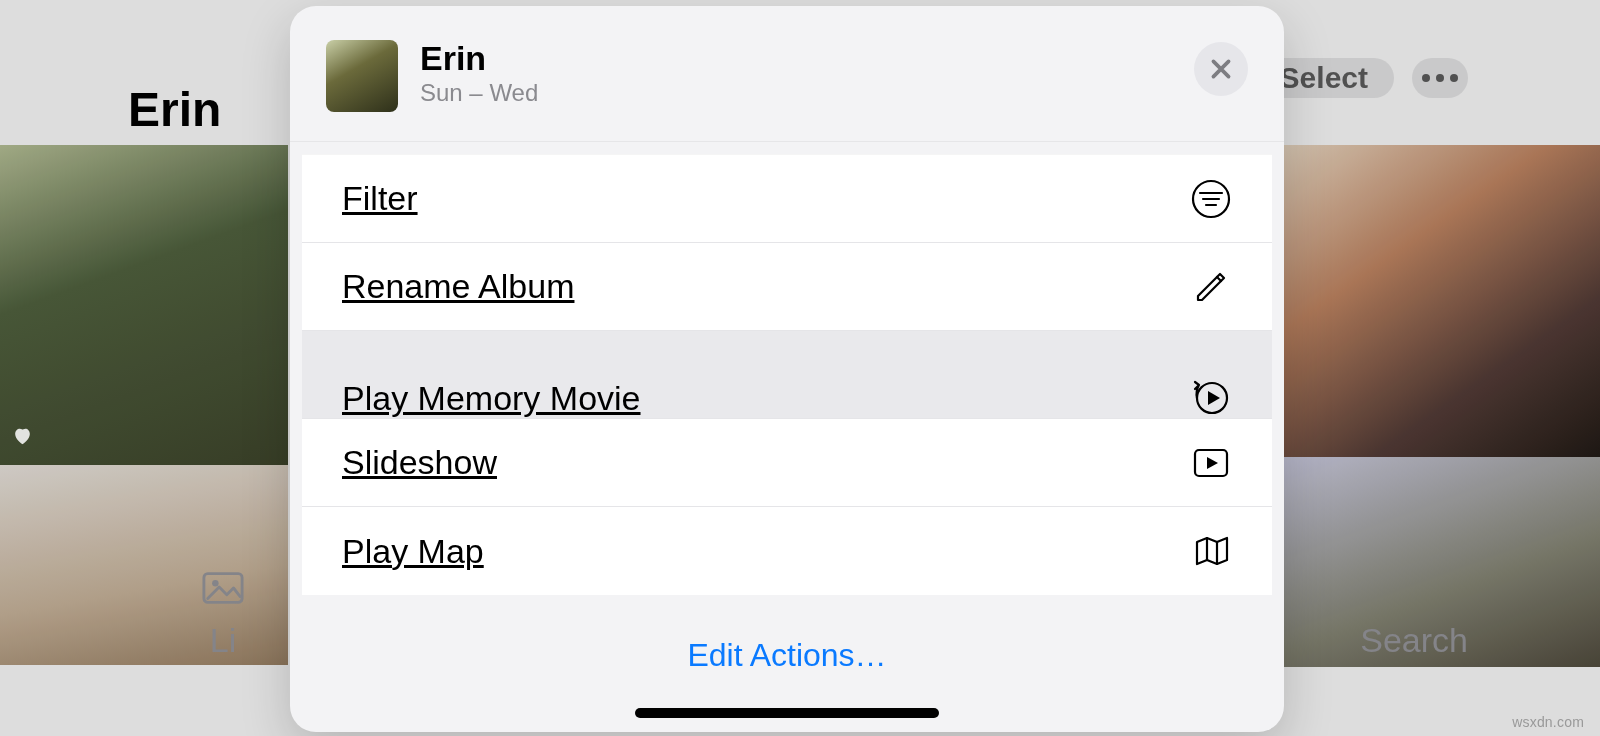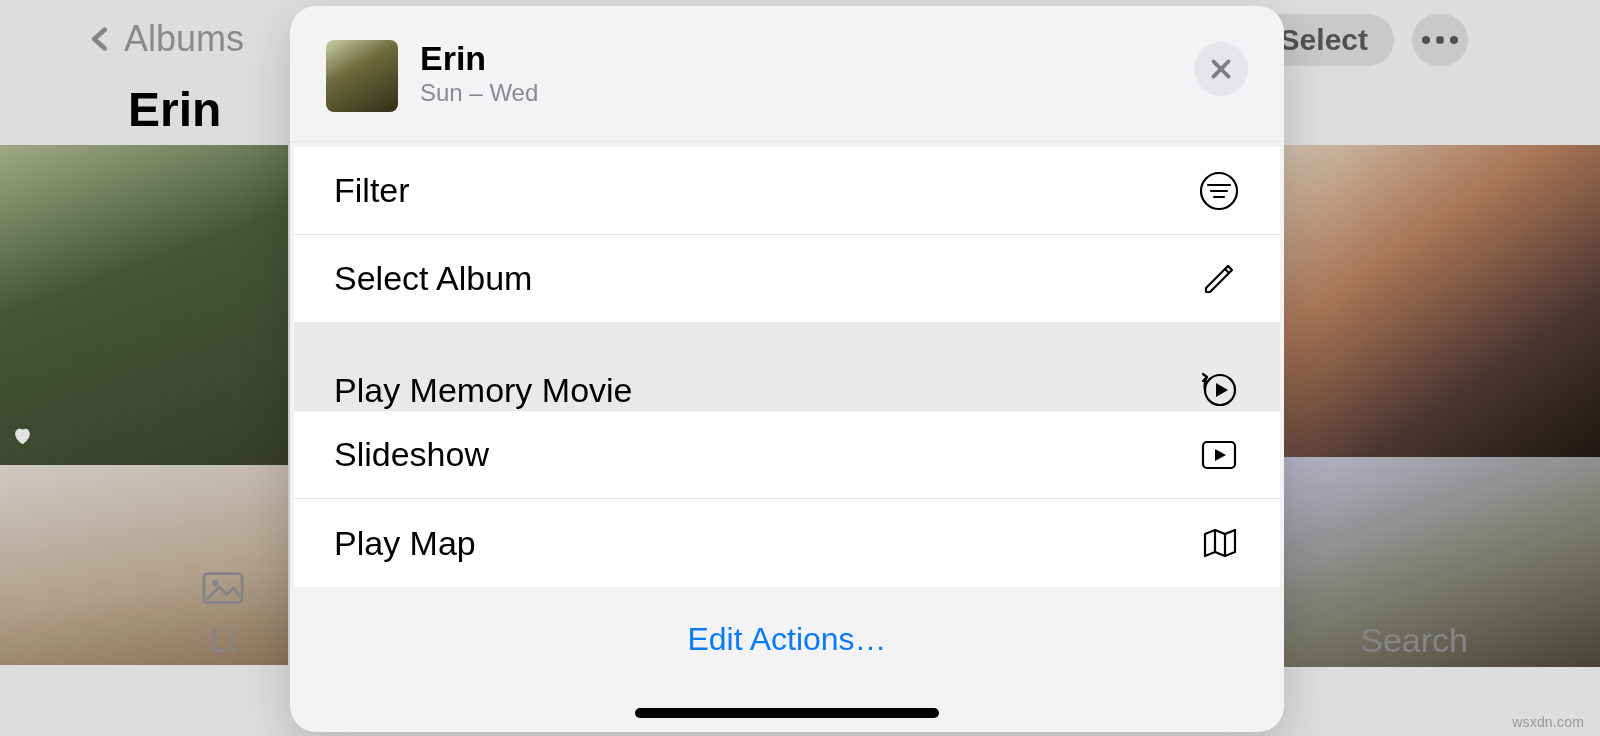--- a/index.html
+++ b/index.html
@@ -6,21 +6,21 @@
   body { width: 1600px; height: 736px; background: #e6e6e6; position: relative; overflow: hidden; }
 
   
   .nav-bar { position: absolute; top: 0; left: 0; right: 0; height: 145px; display: flex; align-items: flex-start; padding-top: 18px; }
   .back-wrap { display: flex; align-items: center; margin-left: 86px; }
   .chevron-left { width: 28px; height: 28px; stroke: #8a8a8f; stroke-width: 4; fill: none; stroke-linecap: round; stroke-linejoin: round; }
   .back-label { font-size: 36px; color: #4b4b50; font-weight: 400; margin-left: 10px; opacity: .55; }
   .album-title { position: absolute; left: 128px; top: 82px; font-size: 48px; font-weight: 700; color: #000; }
 
   .top-right { position: absolute; top: 14px; right: 132px; display: flex; gap: 18px; align-items: center; }
-  .pill { background: rgba(120,120,128,.18); border-radius: 28px; height: 52px; display: flex; align-items: center; justify-content: center; padding: 0 26px; font-size: 30px; font-weight: 600; color: #555; }
+  .pill { background: rgba(120,120,128,.18); border-radius: 28px; height: 40px; display: flex; align-items: center; justify-content: center; padding: 0 26px; font-size: 30px; font-weight: 600; color: #555; margin-top: 44px; }
   .pill.icon-only { width: 56px; padding: 0; }
   .ellipsis { display: flex; gap: 6px; }
   .ellipsis span { width: 8px; height: 8px; border-radius: 50%; background: #555; }
 
   
   .photos-left, .photos-right { position: absolute; top: 145px; bottom: 0; }
   .photos-left { left: 0; width: 288px; display: flex; flex-direction: column; }
   .ph { background: #777 center/cover no-repeat; position: relative; }
   .ph1 { height: 320px; background: linear-gradient(160deg,#a7b08a 0%,#4a5a3a 40%,#3a4028 100%); }
   .ph2 { height: 200px; background: linear-gradient(170deg,#d7d2cc 0%,#b8a58e 60%,#8e775d 100%); }
@@ -42,43 +42,37 @@
   
   .sheet { position:absolute; left:290px; top:6px; width:994px; height:726px; background:#f3f3f5; border-radius:26px; overflow:hidden; box-shadow:0 18px 50px rgba(0,0,0,.18); }
   .sheet-header { height:136px; padding:34px 36px 0 36px; display:flex; align-items:flex-start; border-bottom:1px solid rgba(0,0,0,.05);}
   .thumb { width:72px; height:72px; border-radius:8px; background:linear-gradient(150deg,#c9cfa7,#6b6a3b 40%,#2e301a); flex:0 0 auto; }
   .sheet-title-wrap { margin-left:22px; flex:1; }
   .sheet-title { font-size:34px; font-weight:700; color:#000; line-height:1.1; }
   .sheet-sub { font-size:24px; color:#8a8a8f; margin-top:2px; }
   .close-btn { width:54px; height:54px; border-radius:50%; background:#e6e6ea; display:flex; align-items:center; justify-content:center; margin-top:2px;}
   .close-btn svg { width:26px; height:26px; stroke:#7d7d82; stroke-width:3.4; stroke-linecap:round; }
 
-  .menu-group { margin:4px; background:#fff; border-top:1px solid rgba(0,0,0,.04); }
+  .menu-group { margin:12px; background:#fff; border-top:1px solid rgba(0,0,0,.04);text-decoration:underline; }
   .menu-item { height:88px; display:flex; align-items:center; justify-content:space-between; padding:0 40px 0 40px; font-size:34px; color:#000; border-bottom:1px solid #e5e5e8; }
   .menu-item:last-child { border-bottom:none; }
   .menu-item.selected { background:#e9e9ec;align-items:flex-end; }
   .menu-item .icon { width:42px; height:42px; display:flex; align-items:center; justify-content:center; }
   .menu-item .icon svg { width:42px; height:42px; stroke:#000; fill:none; stroke-width:2.2; stroke-linecap:round; stroke-linejoin:round; }
 
   .edit-actions { font-size:32px; color:#0a7aff; padding:30px 40px;text-align:center; }
 
   .home-indicator { position:absolute; bottom:14px; left:50%; transform:translateX(-50%); width:304px; height:10px; border-radius:6px; background:#000; }
 
   .watermark { position:absolute; right:16px; bottom:6px; font-size:14px; color:#999; letter-spacing:.2px; }
 </style>
 </head>
 <body>
 
 <div class="nav-bar">
-  <div class="back-wrap">
-    <svg class="chevron-left" viewBox="0 0 24 24">
-        <polyline points="16 4 7 12 16 20"></polyline>
-      </svg>
-    <span class="back-label">Albums</span>
-  </div>
   <div class="album-title">Erin</div>
   <div class="top-right">
     <div class="pill">
         <span>Select</span>
       </div>
     <div class="pill icon-only">
       <span class="ellipsis">
           <span></span>
           <span></span>
           <span></span>
@@ -141,21 +135,21 @@
         <svg viewBox="0 0 42 42">
             <circle cx="21" cy="21" r="18"></circle>
             <line x1="10" y1="15" x2="32" y2="15"></line>
             <line x1="13" y1="21" x2="29" y2="21"></line>
             <line x1="16" y1="27" x2="26" y2="27"></line>
           </svg>
       </span>
     </div>
 
     <div class="menu-item">
-      <span>Select Album</span>
+      <span>Rename Album</span>
       <span class="icon">
         <svg viewBox="0 0 42 42">
             <path d="M8 34 L12 34 L34 12 L30 8 L8 30 Z"></path>
             <line x1="27" y1="11" x2="31" y2="15"></line>
           </svg>
       </span>
     </div>
 
     <div class="menu-item selected">
       <span>Play Memory Movie</span>

